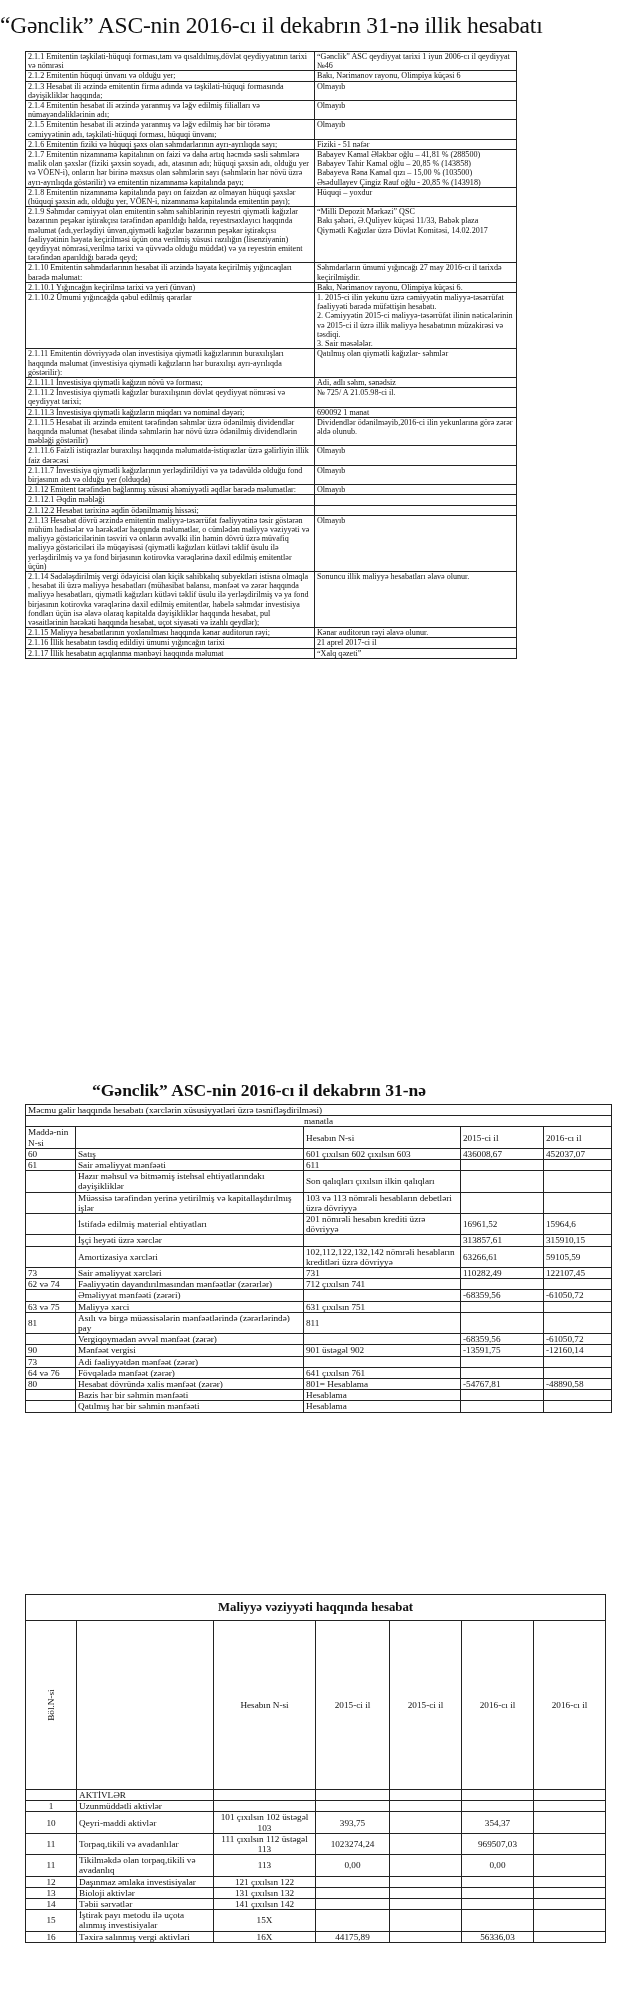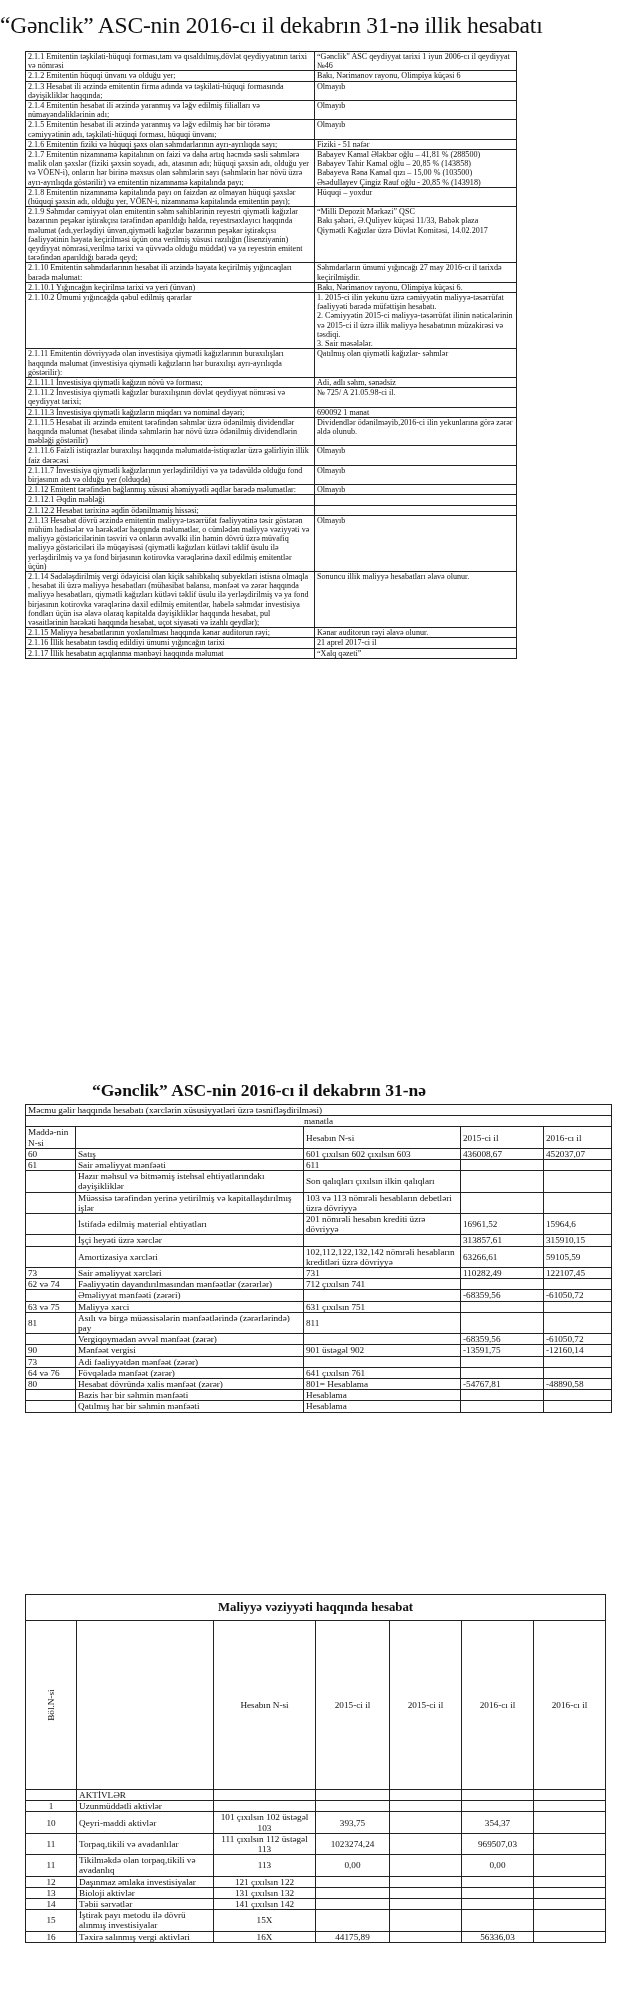--- a/index.html
+++ b/index.html
@@ -445,21 +445,21 @@
         <td class="c">14</td>
         <td>Təbii sərvətlər</td>
         <td class="c">141 çıxılsın 142</td>
         <td class="c"></td>
         <td class="c"></td>
         <td class="c"></td>
         <td class="c"></td>
       </tr>
       <tr>
         <td class="c">15</td>
-        <td>İştirak payı metodu ilə dövrü alınmış investisiyalar</td>
+        <td>İştirak payı metodu ilə uçota alınmış investisiyalar</td>
         <td class="c">15X</td>
         <td class="c"></td>
         <td class="c"></td>
         <td class="c"></td>
         <td class="c"></td>
       </tr>
       <tr>
         <td class="c">16</td>
         <td>Təxirə salınmış vergi aktivləri</td>
         <td class="c">16X</td>

